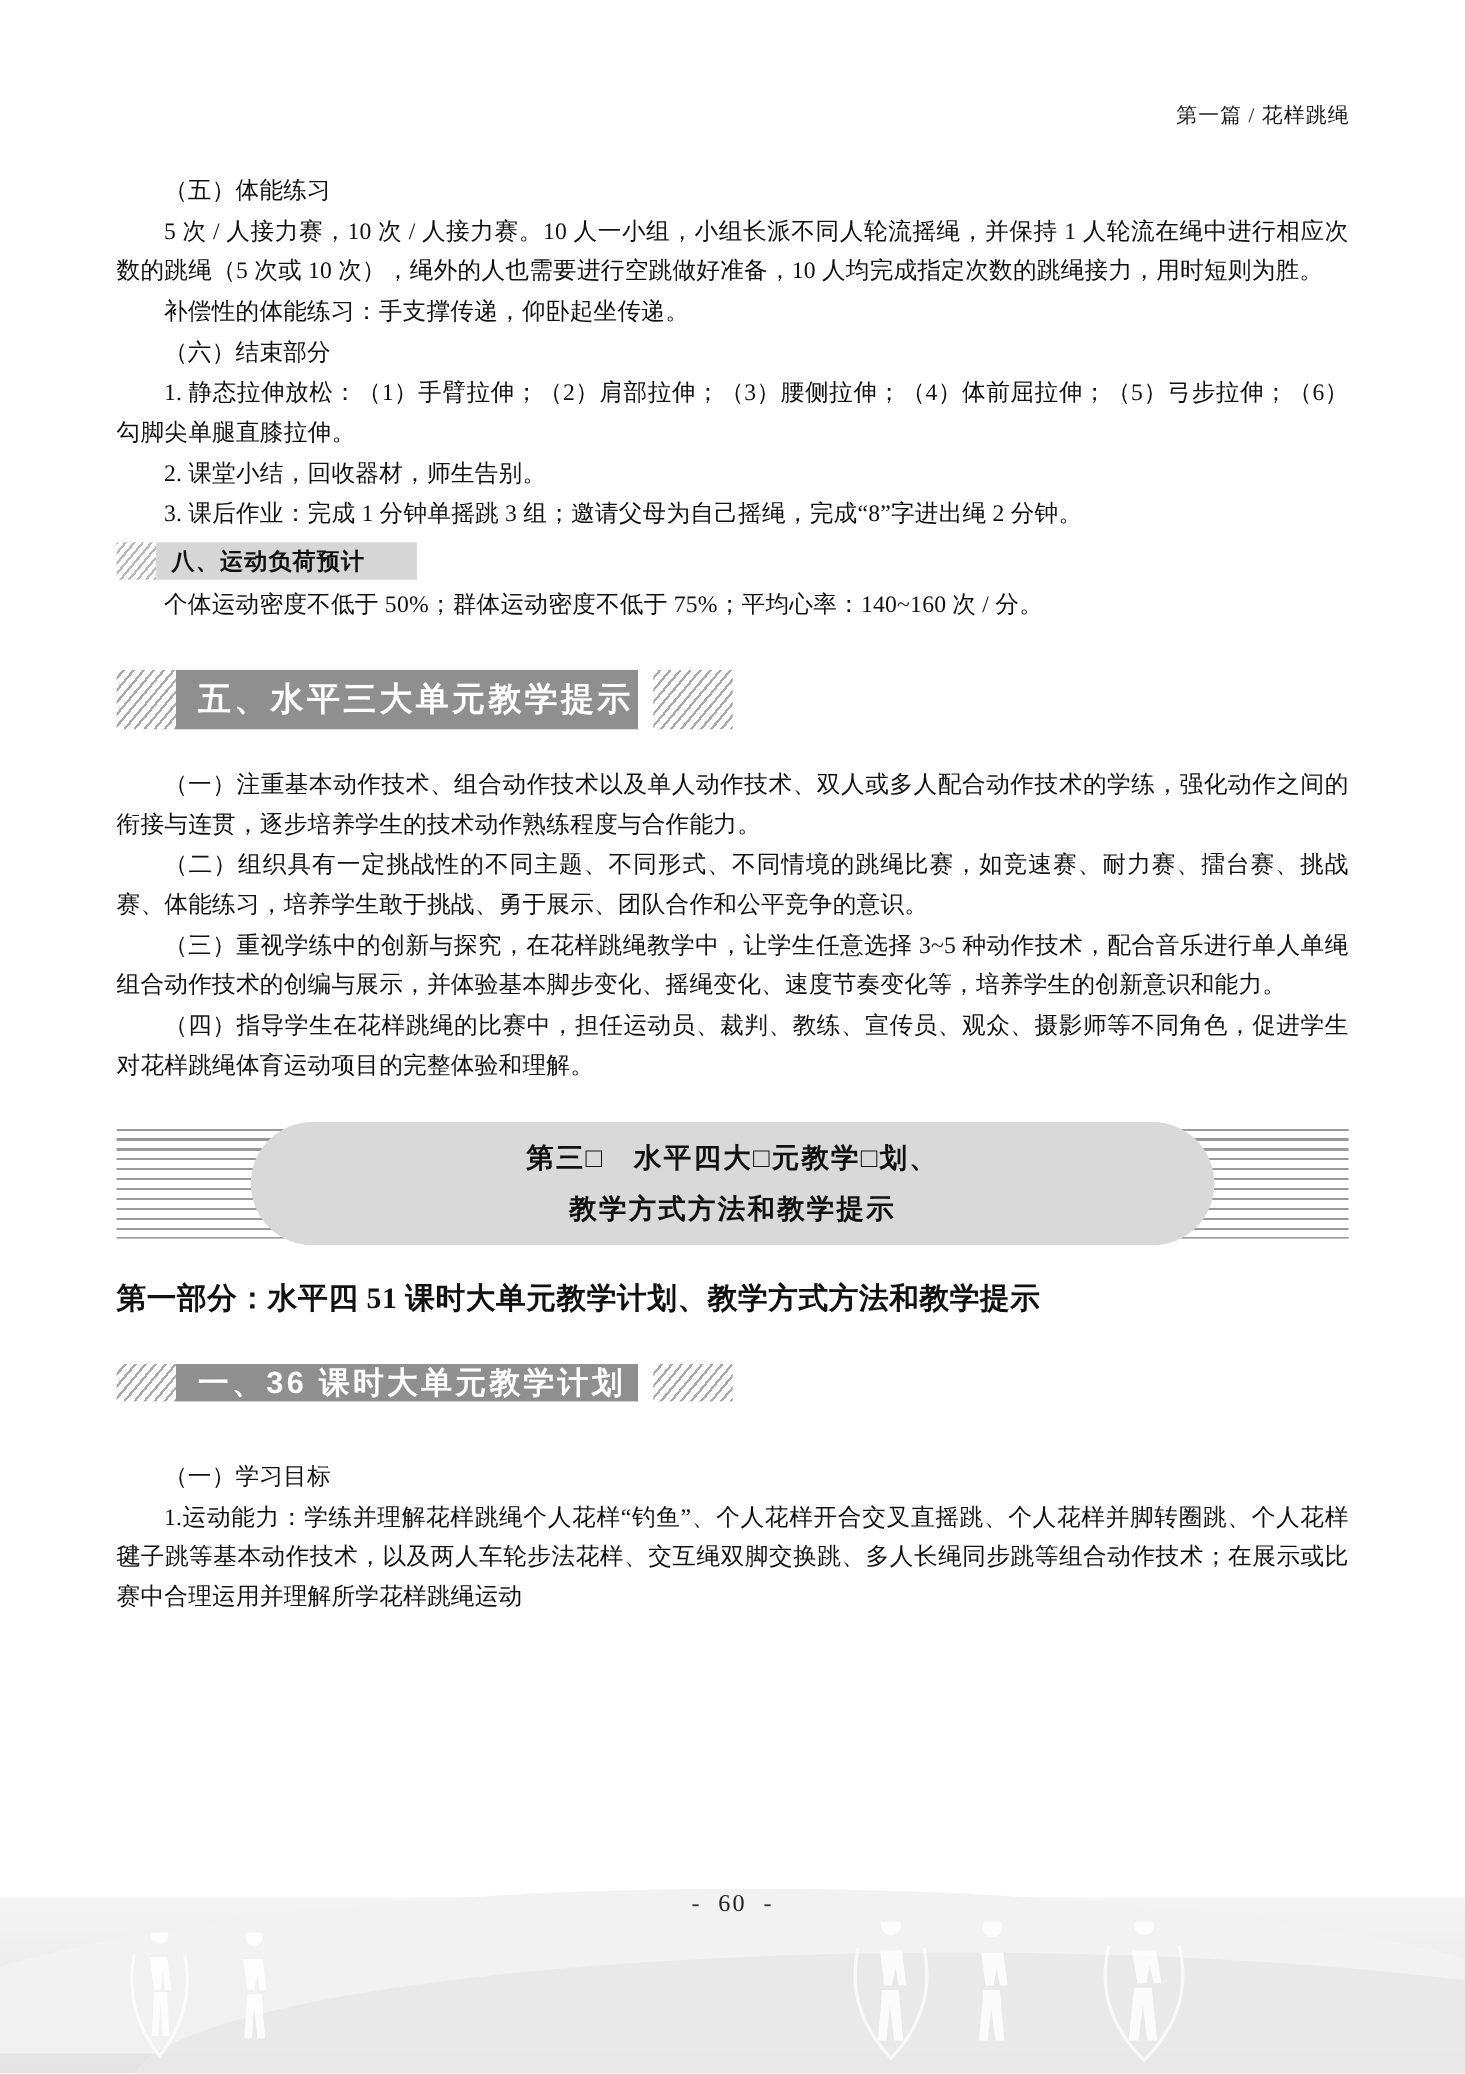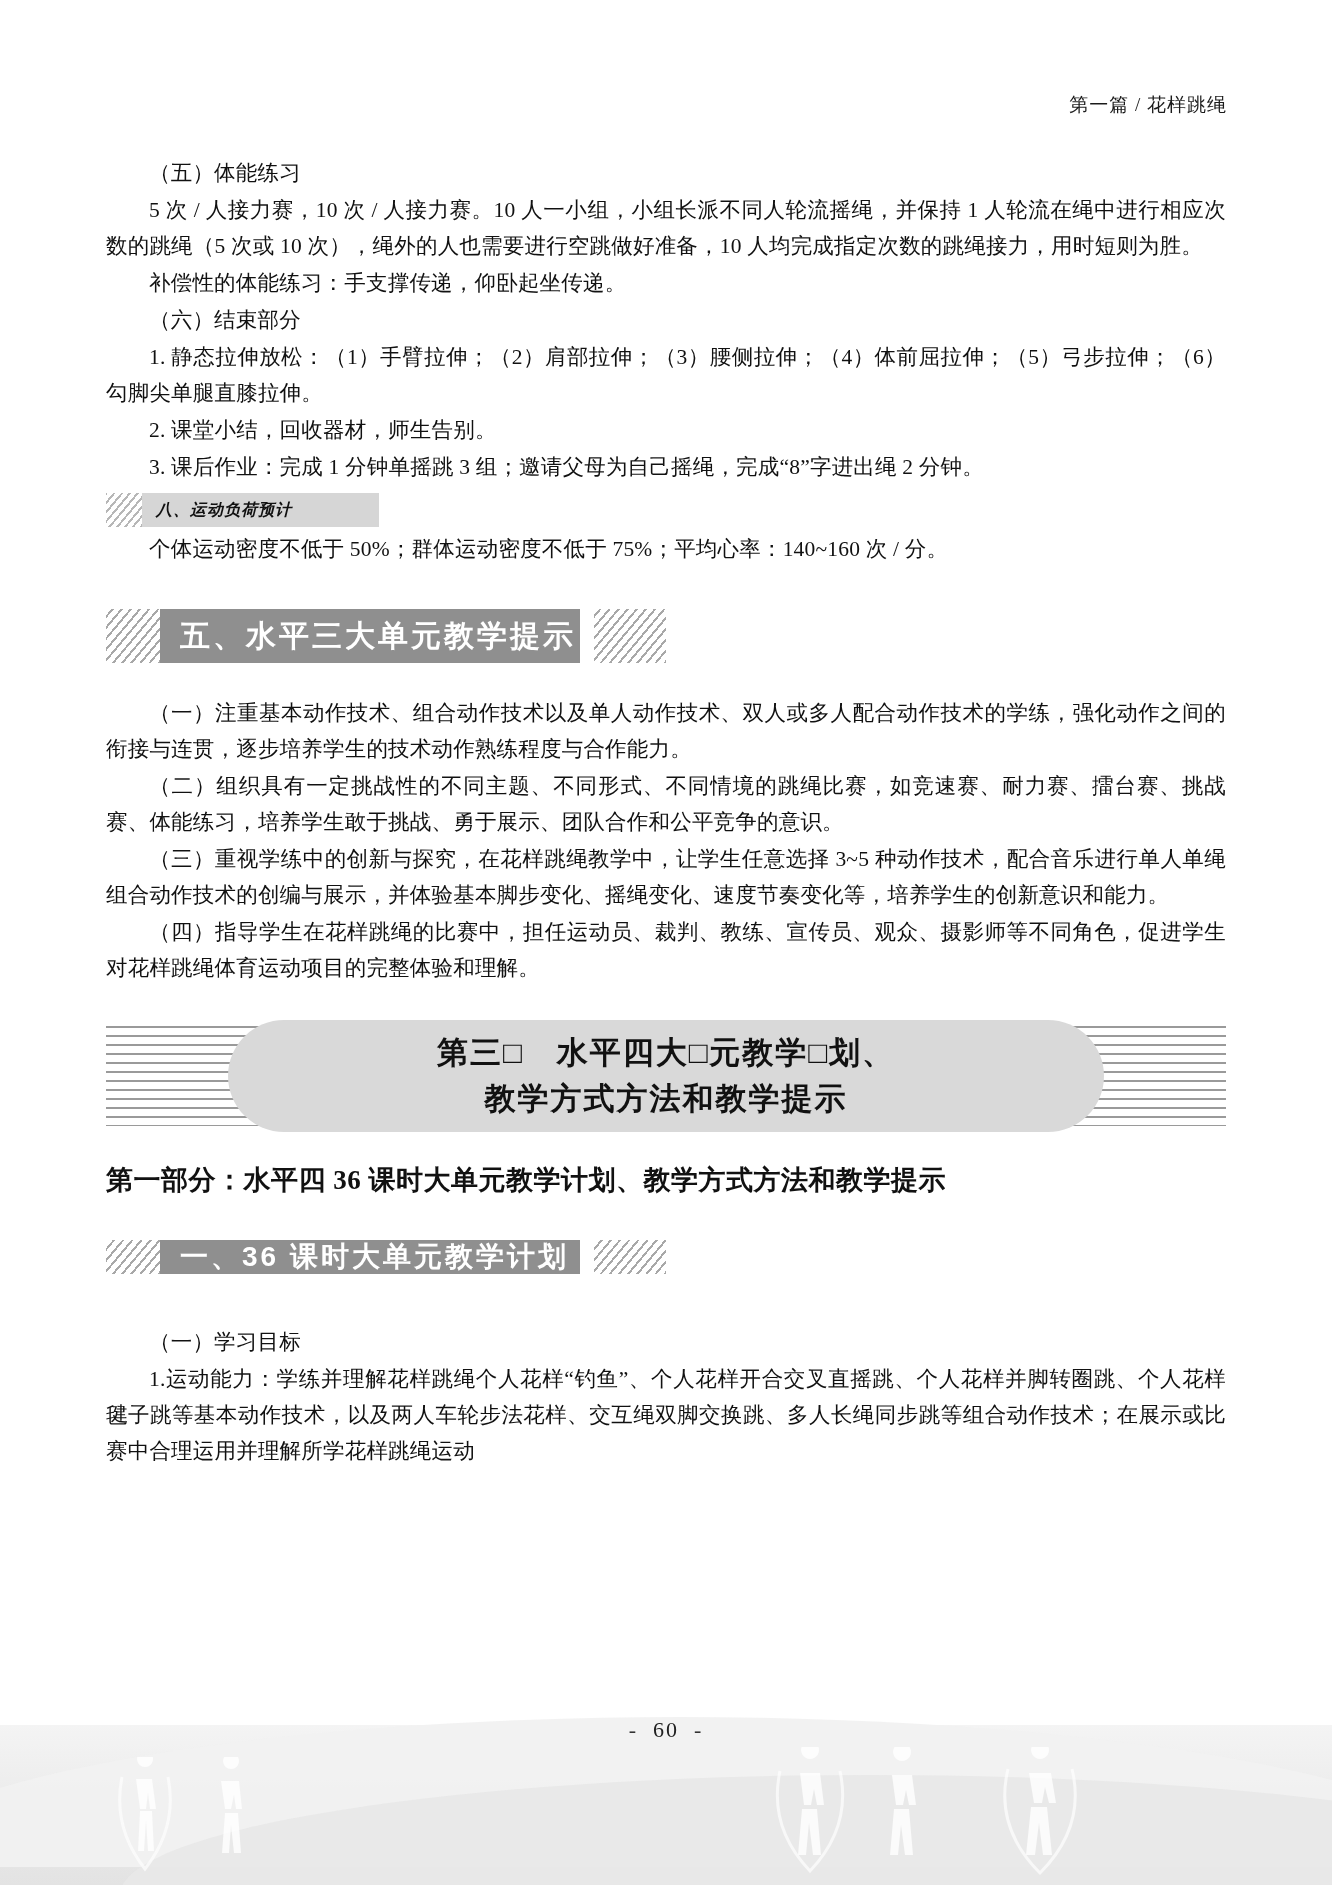--- a/index.html
+++ b/index.html
@@ -74,25 +74,24 @@
     left: 36px; right: 0; top: 0; bottom: 0;
     background: #d6d6d6;
   }
   .bar-small .txt {
     position: absolute;
     left: 50px;
     top: 50%;
     transform: translateY(-50%);
     font-family: "Liberation Sans", "DejaVu Sans", sans-serif;
     font-weight: bold;
-    font-size: 16px;
+    font-size: 21px;
     color: #111;
     letter-spacing: 1px;
     white-space: nowrap;
-    font-style: italic;
   }
 
   
   .bar-large {
     position: relative;
     height: 54px;
     margin: 42px 0 32px 0;
     width: 560px;
   }
   .bar-large .hatch-l {
@@ -163,21 +162,21 @@
     background: #d9d9d9;
     border-radius: 56px;
     display: flex;
     flex-direction: column;
     align-items: center;
     justify-content: center;
   }
   .chapter .pill span {
     font-family: Liberation Sans, sans-serif;
     font-weight: bold;
-    font-size: 31px;
+    font-size: 25px;
     color: #111;
     letter-spacing: 2px;
     line-height: 46px;
     white-space: nowrap;
   }
 
   
   .part-title {
     font-family: "Liberation Serif", "DejaVu Serif", serif;
     font-weight: bold;
@@ -276,21 +275,21 @@
 
     <div class="chapter">
       <div class="lines-left"></div>
       <div class="lines-right"></div>
       <div class="pill">
         <span>第三□　水平四大□元教学□划、</span>
         <span>教学方式方法和教学提示</span>
       </div>
     </div>
 
-    <div class="part-title">第一部分：水平四 36 课时大单元教学计划、教学方式方法和教学提示</div>
+    <div class="part-title">第一部分：水平四 51 课时大单元教学计划、教学方式方法和教学提示</div>
 
     <div class="bar-large medium">
       <div class="hatch-l"></div>
       <div class="fill"></div>
       <div class="hatch-r"></div>
       <div class="txt">一、36 课时大单元教学计划</div>
     </div>
 
     <div style="height:18px"></div>
 

